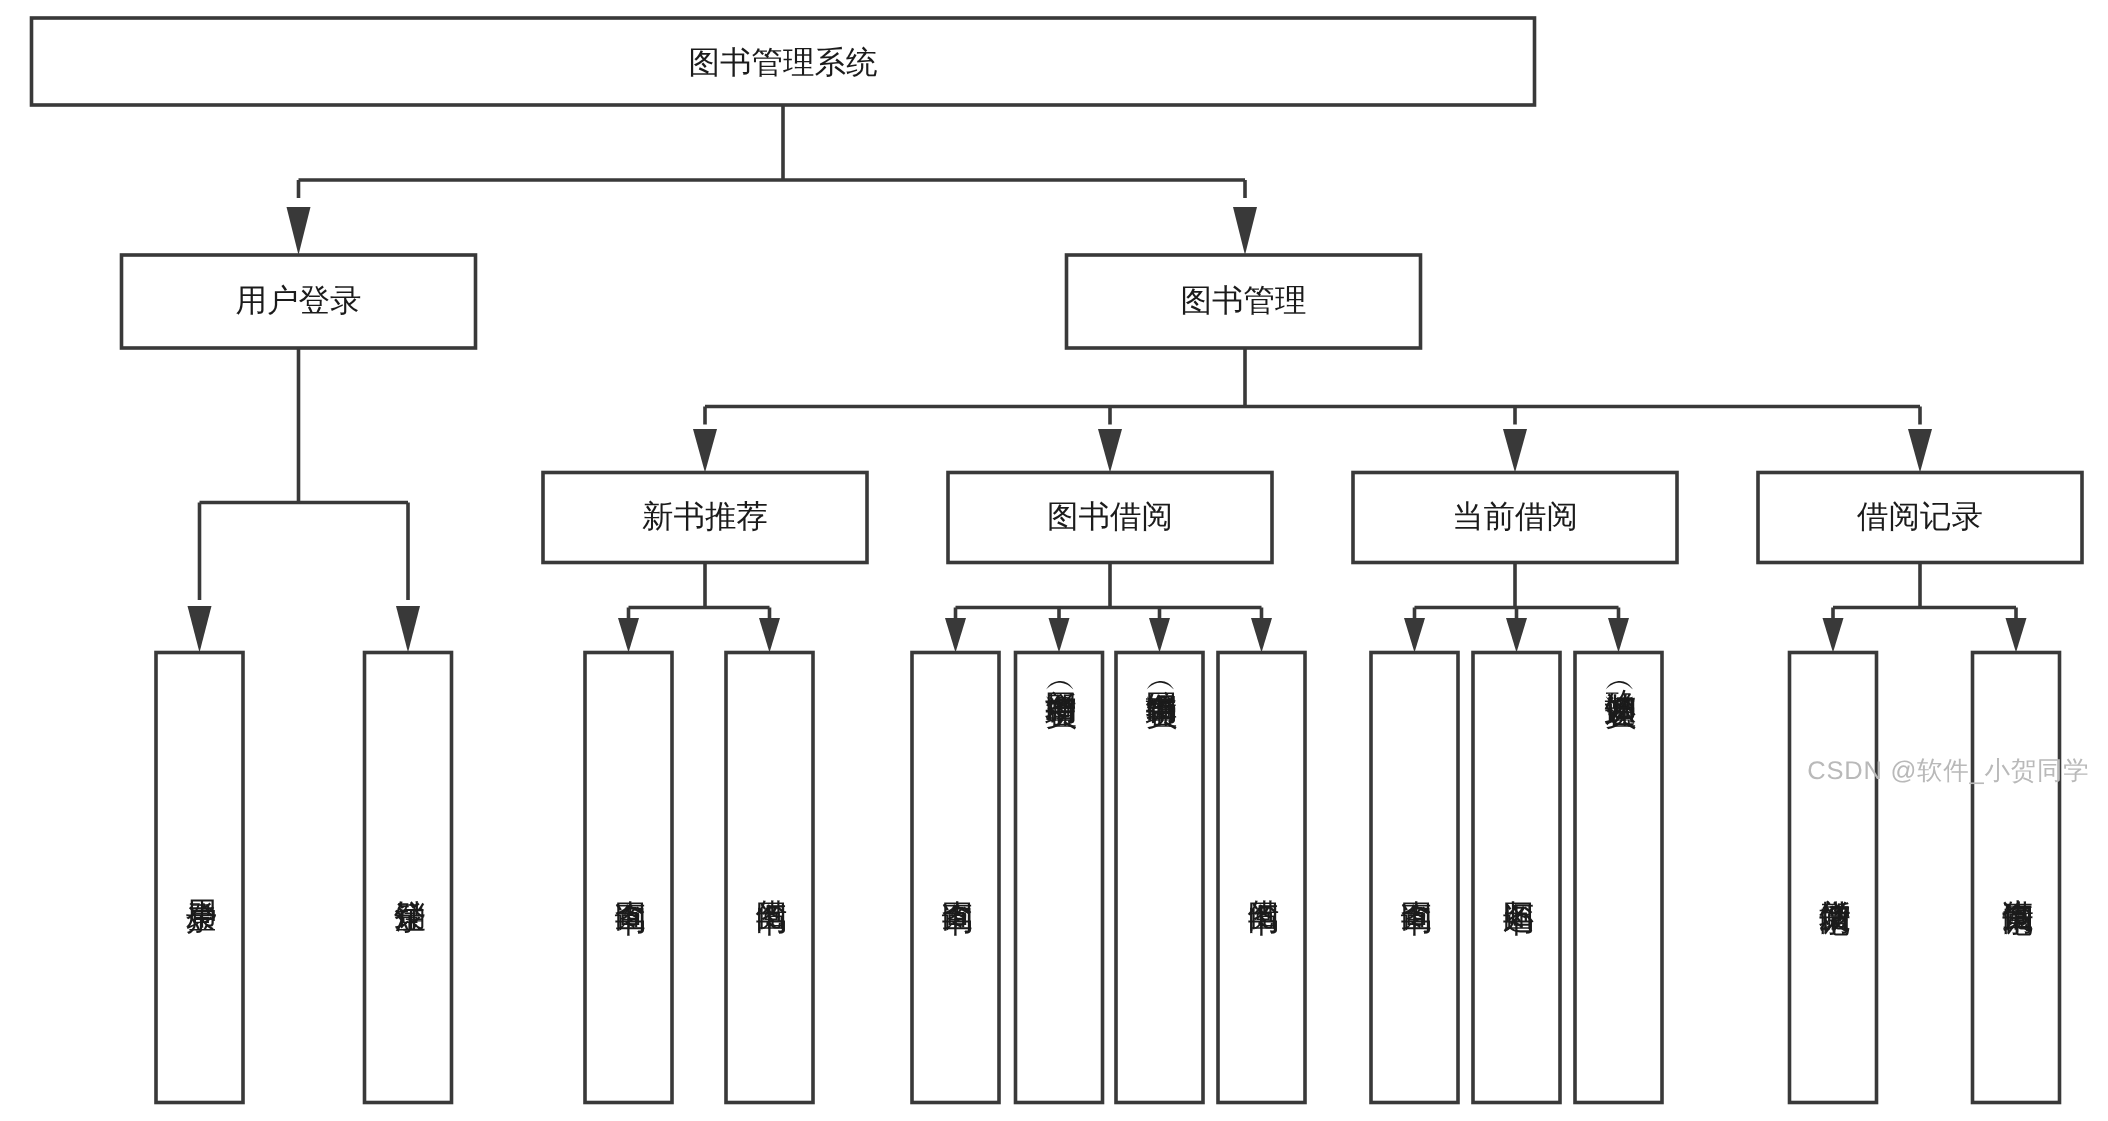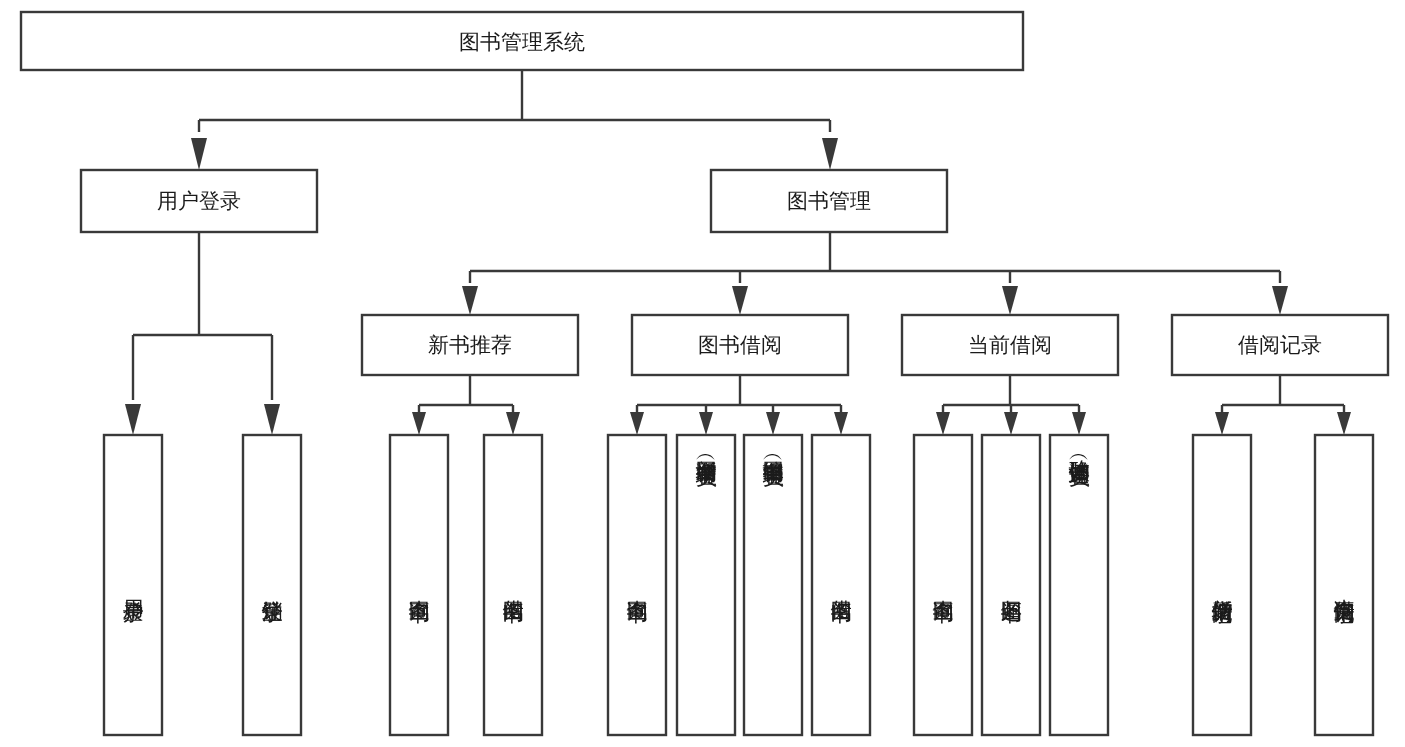--- a/index.html
+++ b/index.html
@@ -223,14 +223,15 @@
   <div class="vlabel top-aligned" style="left:744px; top:443px; width:58px; height:292px;">编辑图书（管理员）</div>
   <div class="vlabel" style="left:812px; top:435px; width:58px; height:300px;">借阅图书</div>
 
   <div class="vlabel" style="left:914px; top:435px; width:58px; height:300px;">查询图书</div>
   <div class="vlabel" style="left:982px; top:435px; width:58px; height:300px;">归还图书</div>
   <div class="vlabel top-aligned" style="left:1050px; top:443px; width:58px; height:292px;">确认归还（管理员）</div>
 
   <div class="vlabel" style="left:1193px; top:435px; width:58px; height:300px;">新增借阅记录</div>
   <div class="vlabel" style="left:1315px; top:435px; width:58px; height:300px;">查询借阅记录</div>
 
+  <div class="watermark">CSDN @软件_小贺同学</div>
 
 </div>
 
 </body></html>

